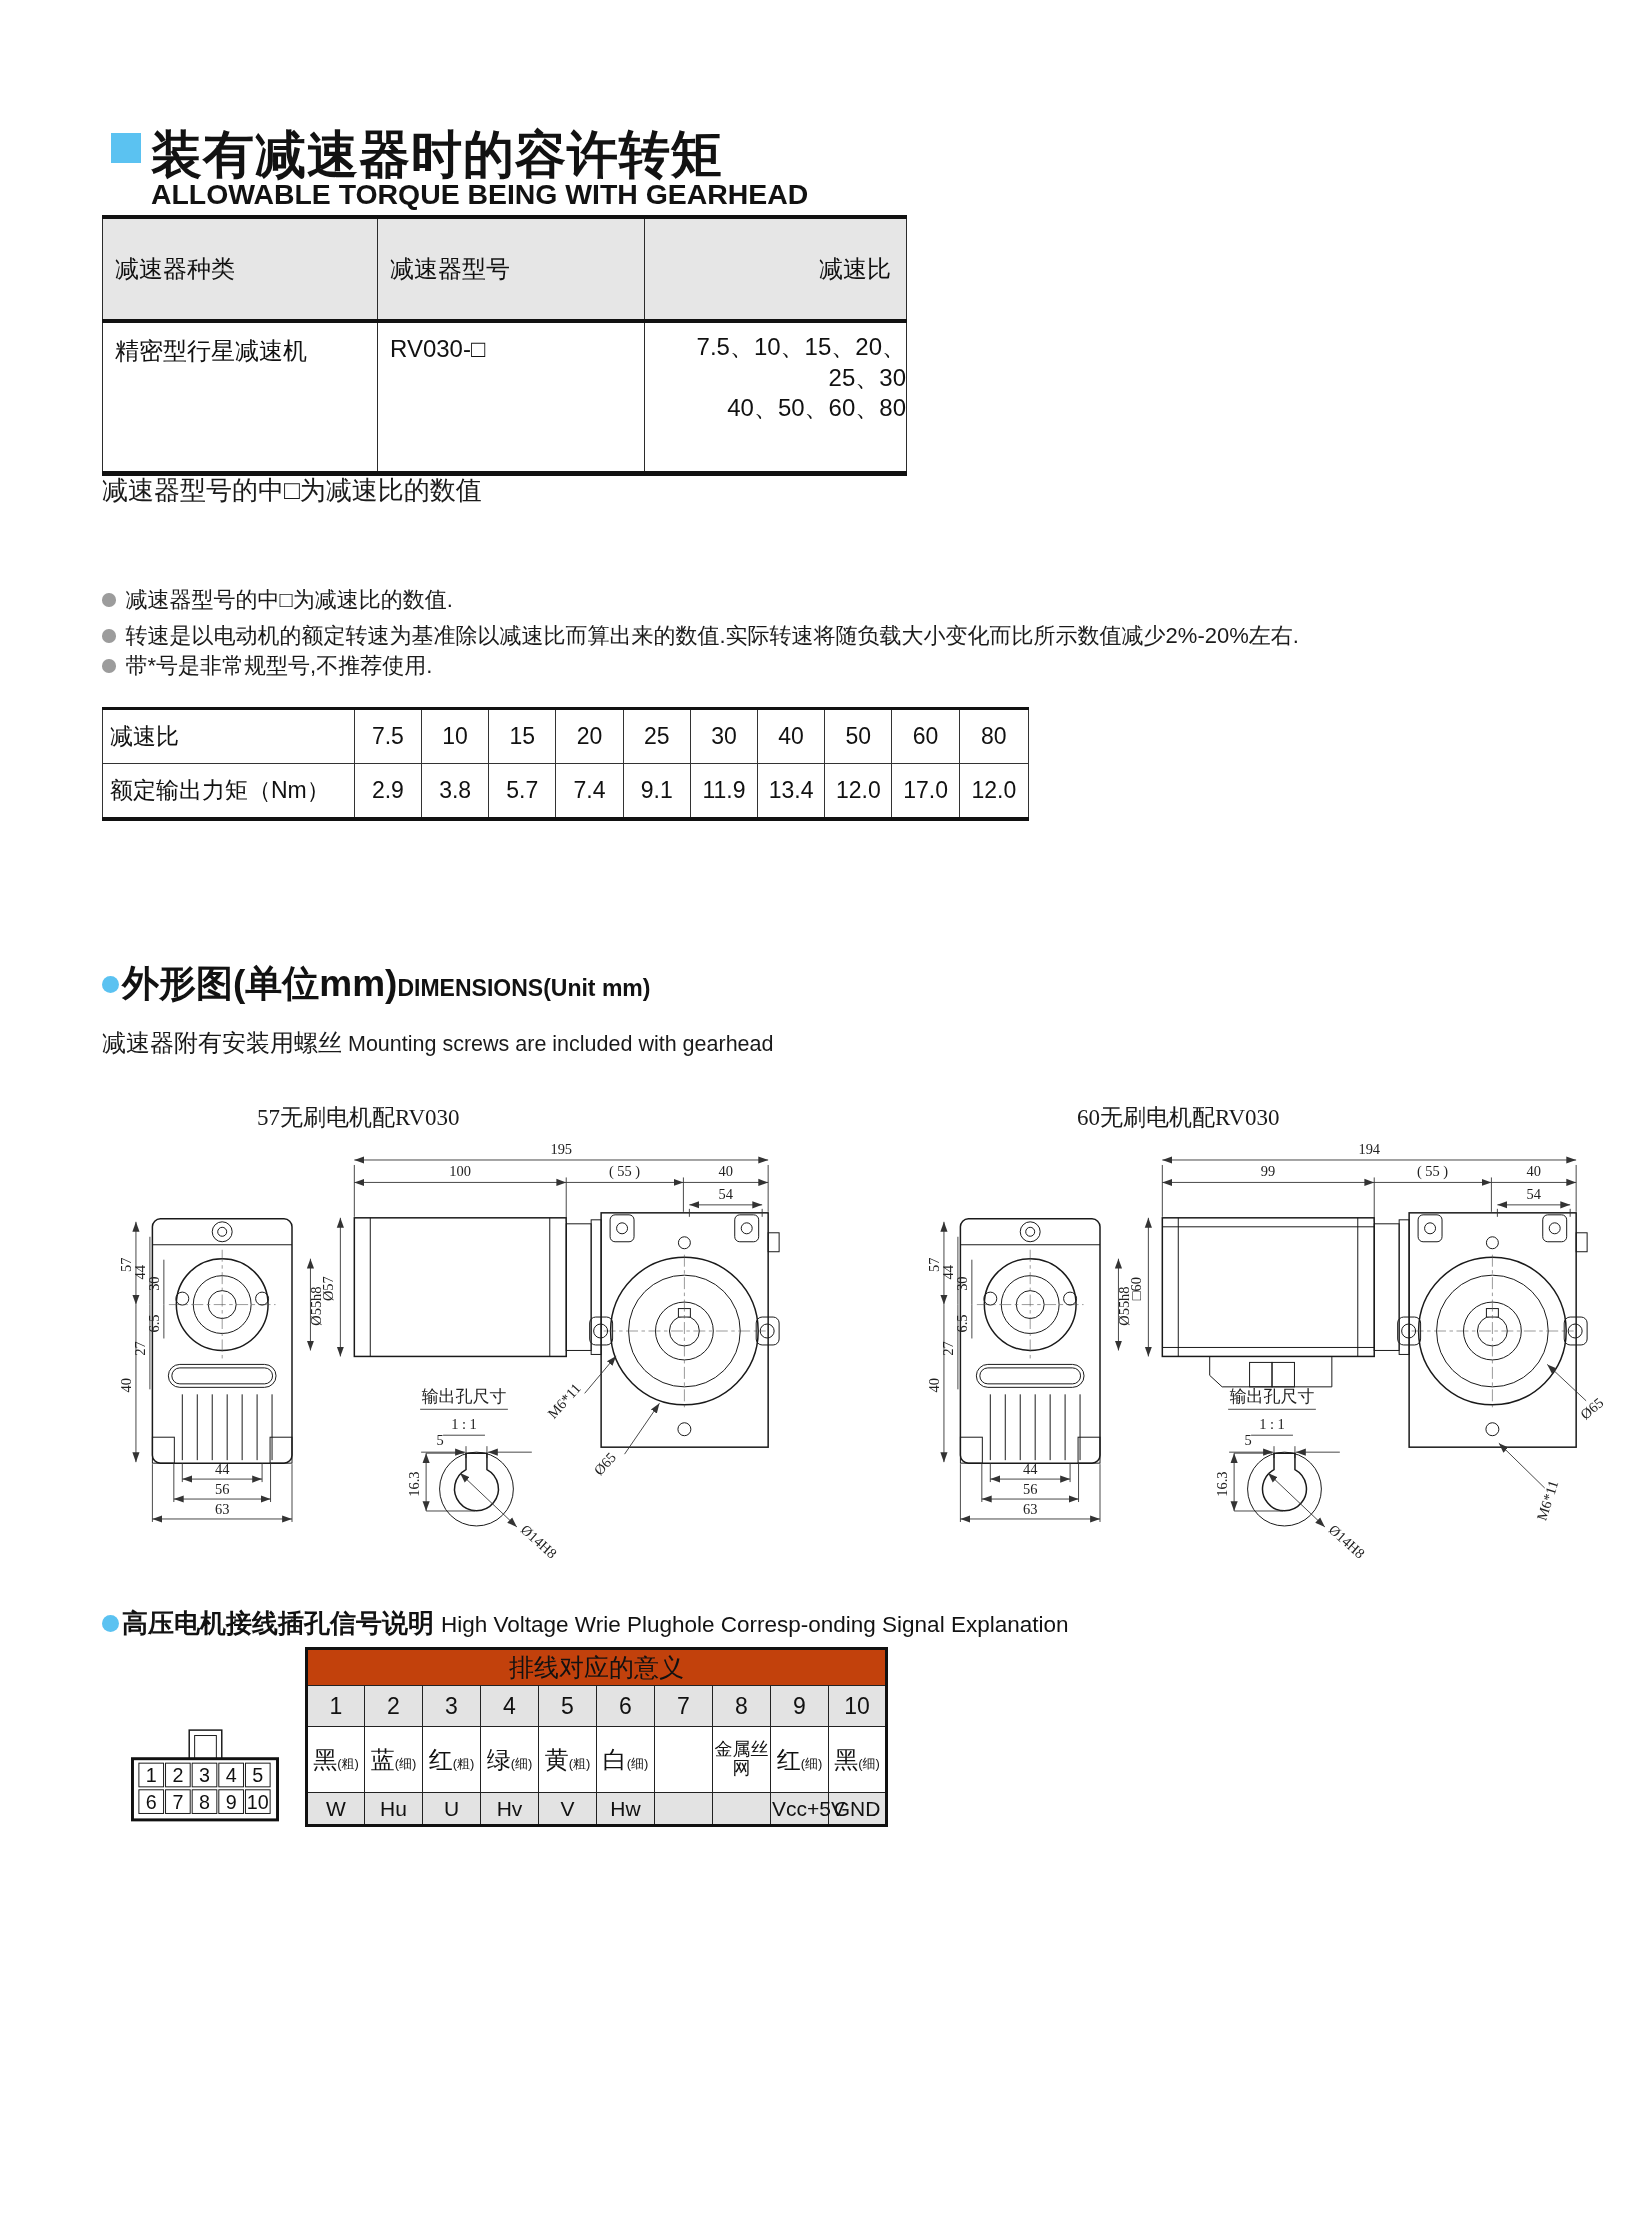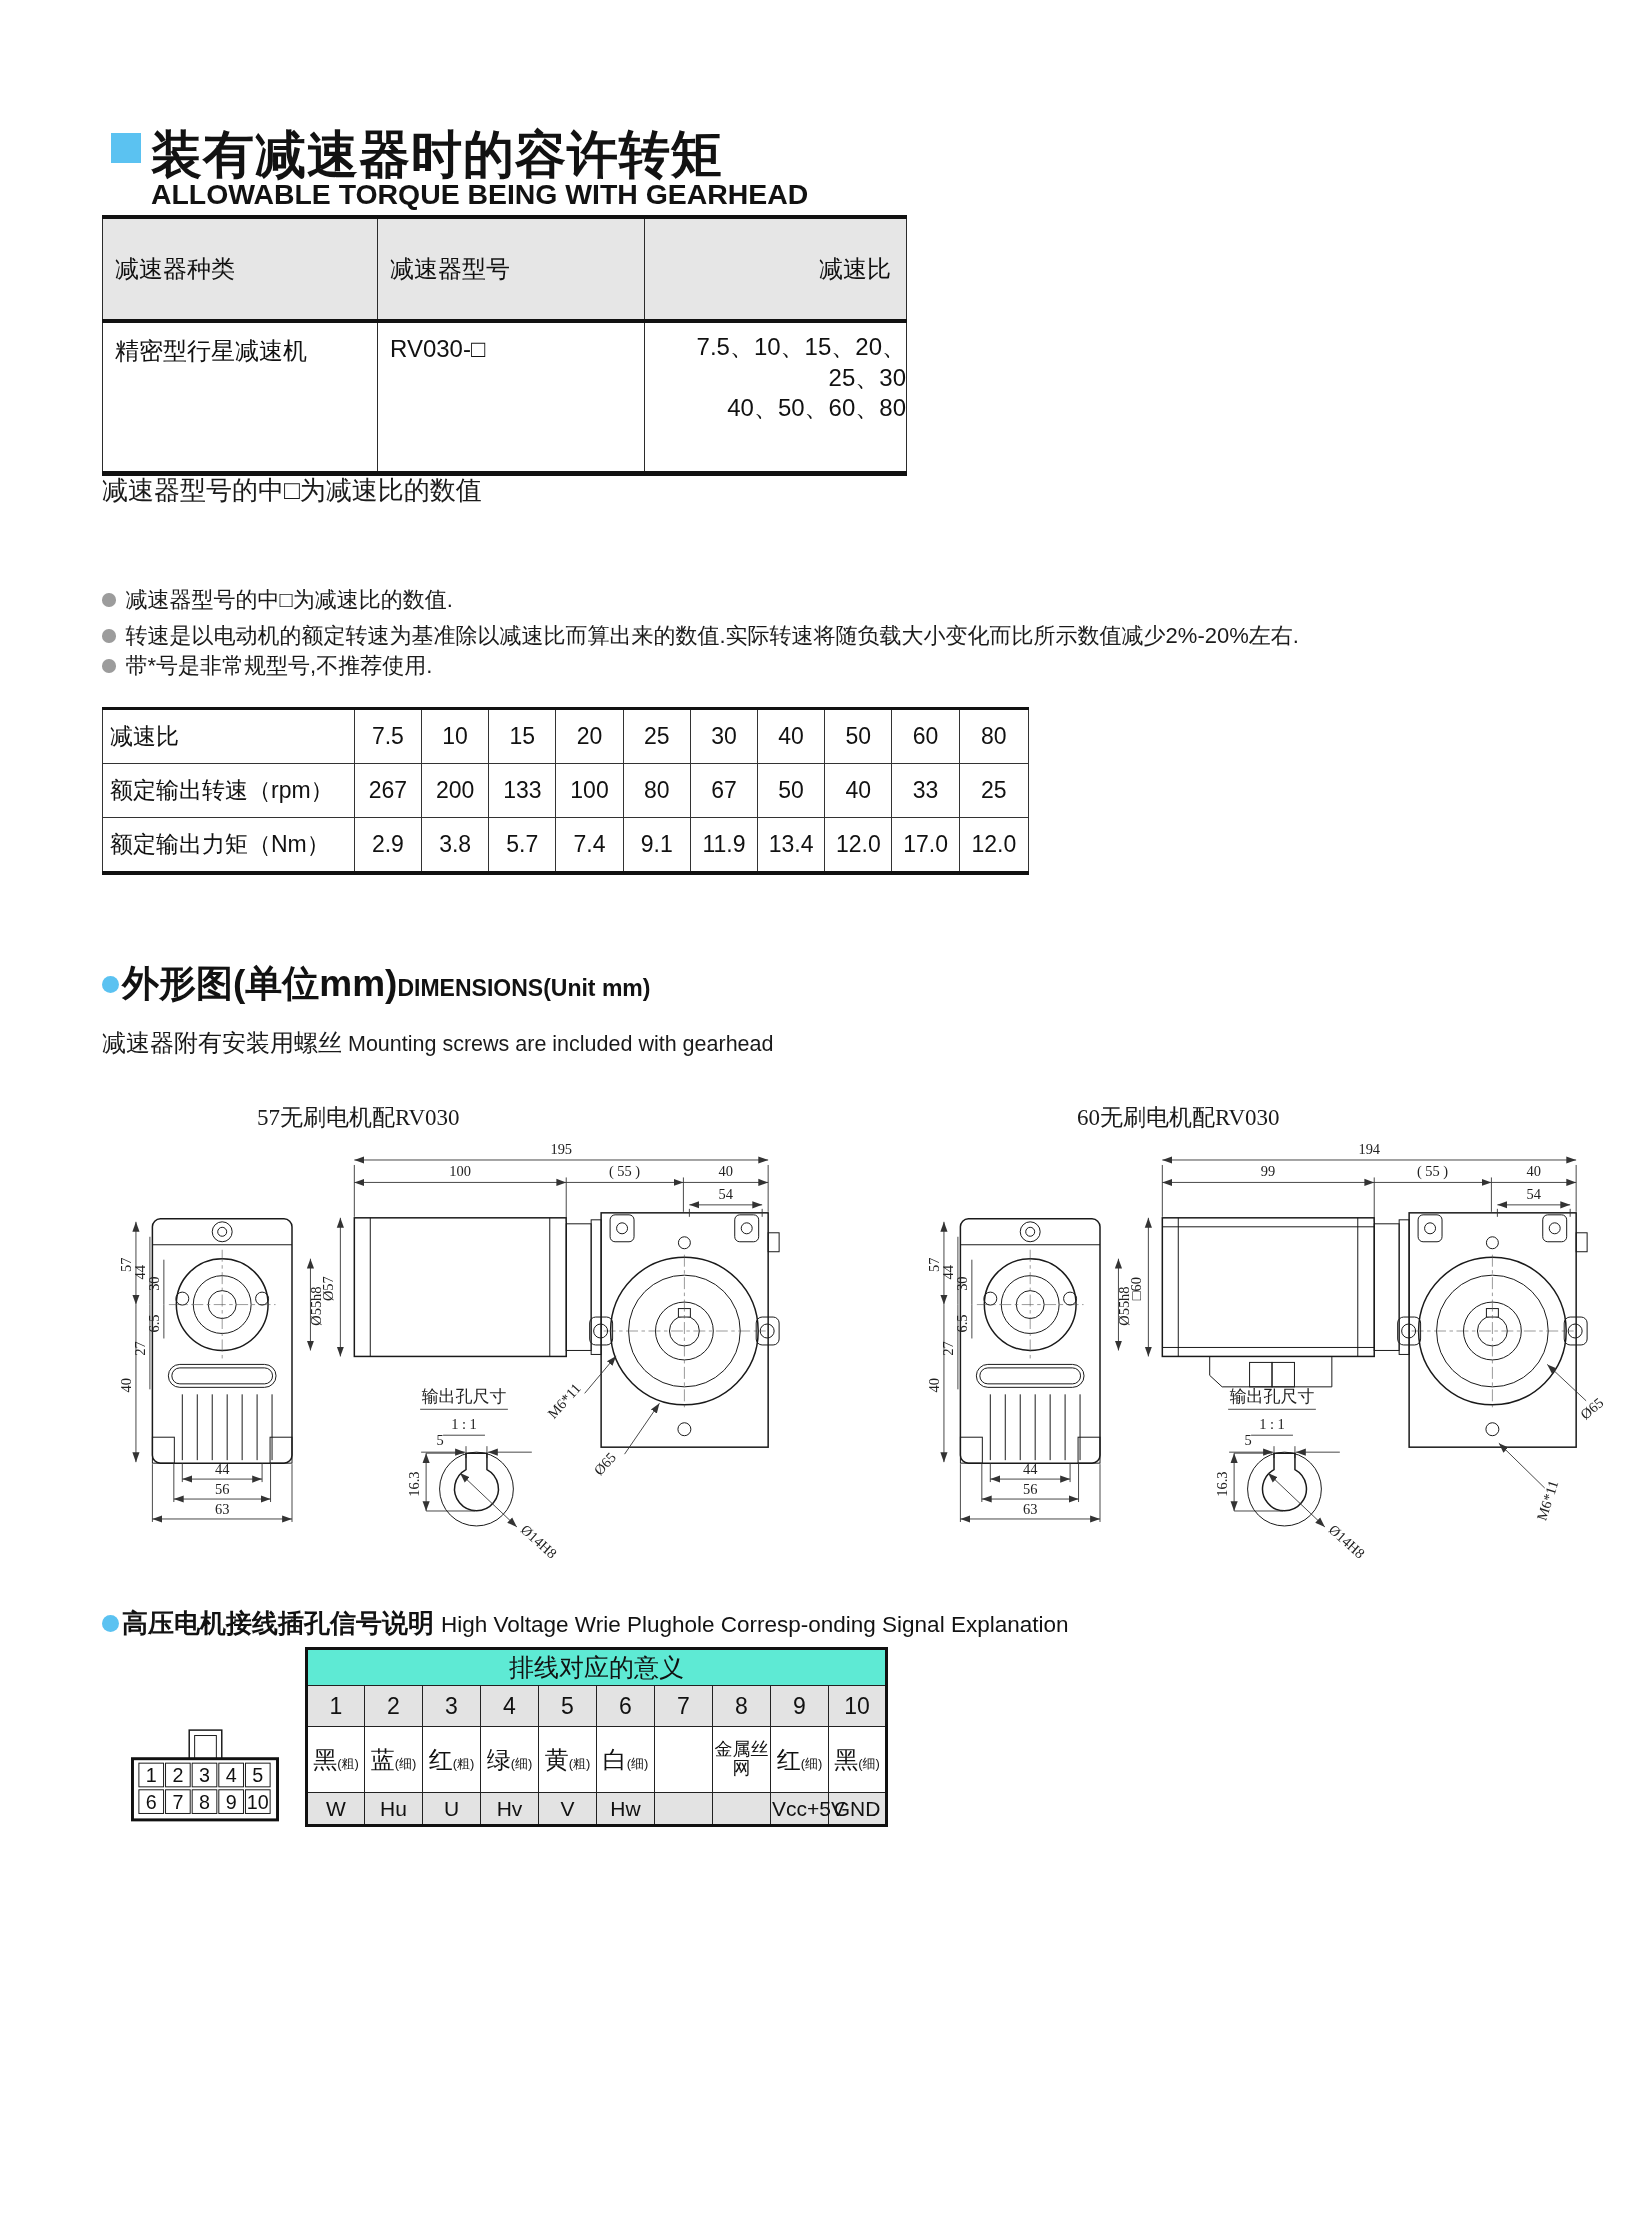--- a/index.html
+++ b/index.html
@@ -43,21 +43,21 @@
   .dim{stroke:#333;stroke-width:1.8;fill:none;}
   .cl{stroke:#555;stroke-width:1.2;stroke-dasharray:24 7 7 7;fill:none;}
   .dtx{font-family:"Liberation Serif","DejaVu Serif",serif;font-size:29px;fill:#222;}
   .dtx34{font-family:"Liberation Serif","DejaVu Serif",serif;font-size:34px;fill:#222;}
   
   .wire-head{left:102px;top:1606px;display:flex;align-items:baseline;}
   .wire-zh{font-size:26px;font-weight:bold;color:#121212;}
   .wire-en{font-size:22.5px;font-weight:normal;margin-left:7px;color:#121212;}
   .t3{left:305px;top:1647px;width:579px;border:3px solid #111;}
   .t3 td{border:1.5px solid #222;text-align:center;}
-  .t3 td.ttl{font-size:25px;height:30px;background:#5eead4;}
+  .t3 td.ttl{font-size:25px;height:30px;background:#c2410c;}
   .t3 tr.num td{height:38px;background:#e3e3e3;font-size:23px;}
   .t3 tr.clr td{height:63px;background:#fff;font-size:24px;line-height:1.05;}
   .t3 tr.sig td{height:29px;background:#e3e3e3;font-size:21px;}
   .csub{font-size:13px;}
   .cmain8{font-size:18px;display:inline-block;}
   .sig-s{font-size:15.5px;}
   .sig-m{font-size:19px;}
 </style>
 </head>
 <body>
@@ -124,33 +124,20 @@
     <td>7.5</td>
     <td>10</td>
     <td>15</td>
     <td>20</td>
     <td>25</td>
     <td>30</td>
     <td>40</td>
     <td>50</td>
     <td>60</td>
     <td>80</td>
-  </tr>
-  <tr>
-    <td class="lab">额定输出转速（rpm）</td>
-    <td>267</td>
-    <td>200</td>
-    <td>133</td>
-    <td>100</td>
-    <td>80</td>
-    <td>67</td>
-    <td>50</td>
-    <td>40</td>
-    <td>33</td>
-    <td>25</td>
   </tr>
   <tr>
     <td class="lab">额定输出力矩（Nm）</td>
     <td>2.9</td>
     <td>3.8</td>
     <td>5.7</td>
     <td>7.4</td>
     <td>9.1</td>
     <td>11.9</td>
     <td>13.4</td>

